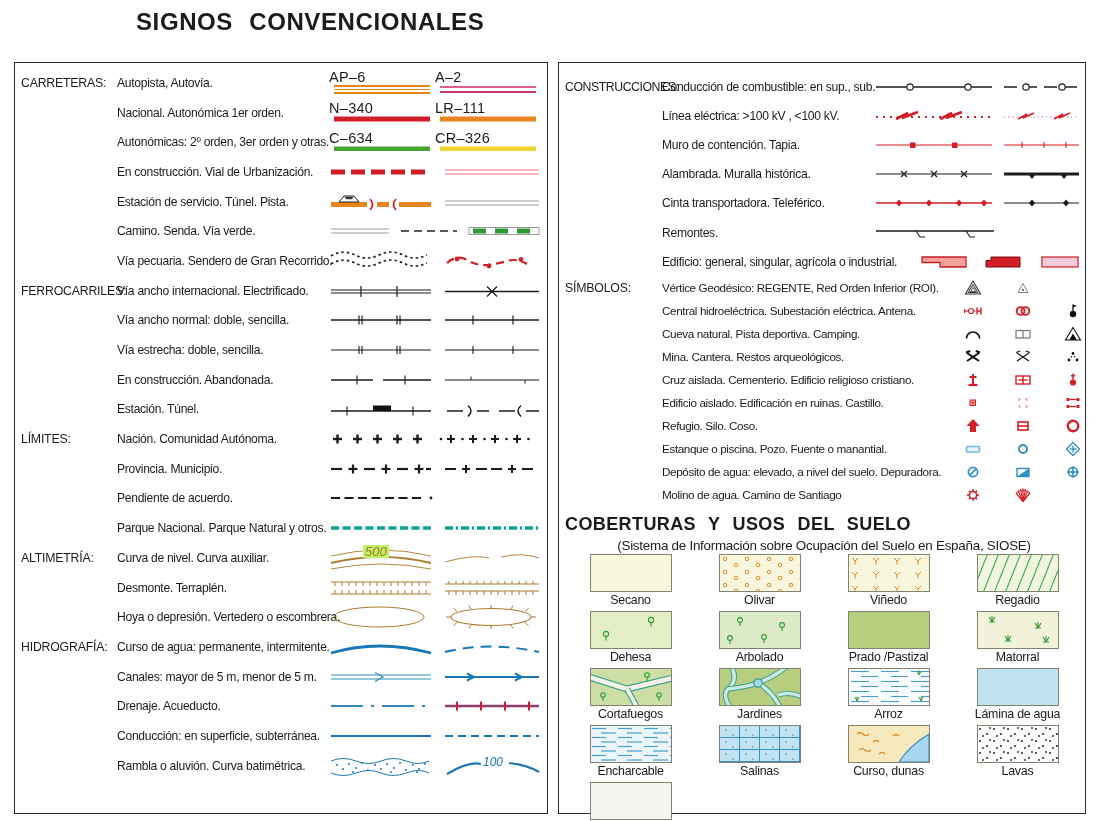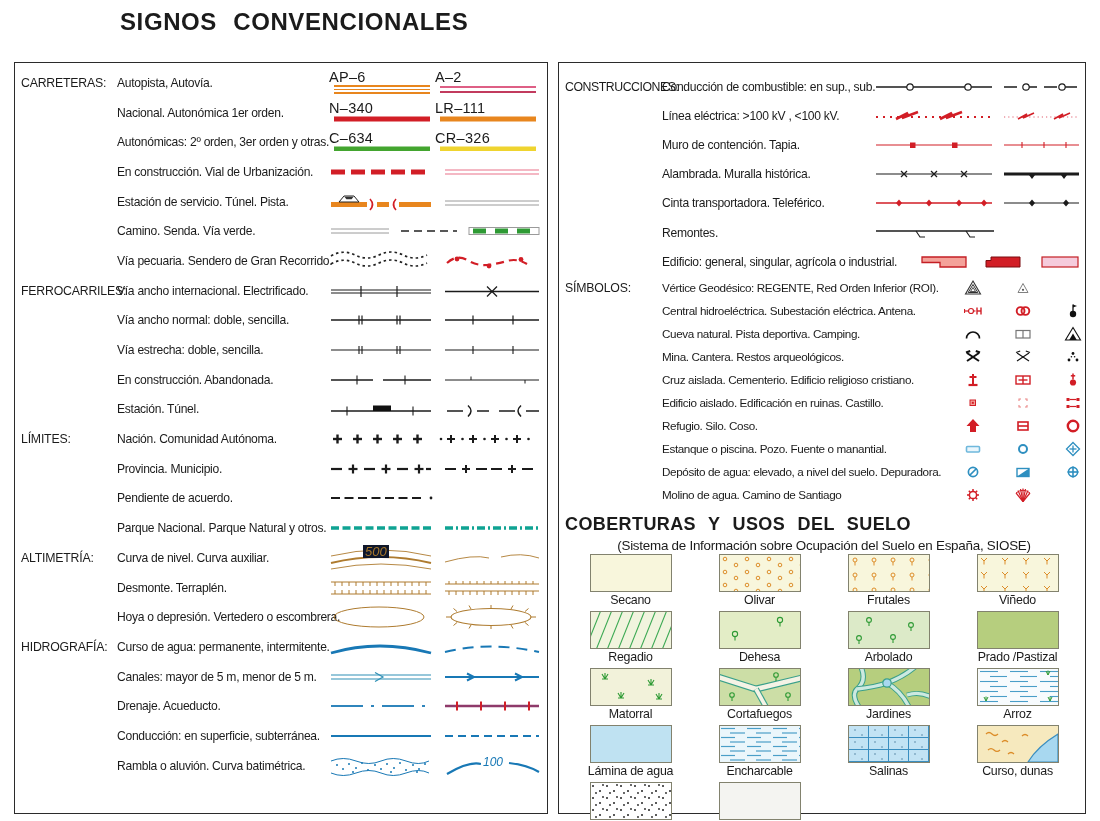--- a/index.html
+++ b/index.html
@@ -1,17 +1,17 @@
 <!DOCTYPE html>
 <html><head>
 <meta charset="utf-8">
 <style>
   html,body{margin:0;padding:0}
   body{width:1100px;height:821px;background:#fff;font-family:"Liberation Sans",sans-serif;color:#1b1b1b;position:relative;overflow:hidden}
-  .title{position:absolute;left:120px;top:8px;font-size:24px;font-weight:700;letter-spacing:.6px;word-spacing:9px}
+  .title{position:absolute;left:136px;top:8px;font-size:24px;font-weight:700;letter-spacing:.6px;word-spacing:9px}
   .panel{position:absolute;top:62px;height:752px;border:1.6px solid #2b2b2b;background:#fff;box-sizing:border-box}
   #lp{left:14px;width:534px;padding:5px 2px 12px 6px}
   #rp{left:558px;width:528px;padding:9px 2px 0 6px}
   .lrow{display:flex;align-items:center;height:29.7px}
   .cat{width:96px;font-size:12.3px;letter-spacing:-.2px;flex:none;font-weight:400}
   .lbl{width:212px;font-size:12.1px;letter-spacing:-.28px;white-space:nowrap;flex:none}
   .sym{flex:1;position:relative;display:flex;align-items:center;min-width:0}
   .half{width:106px;text-align:left}
   .badge{font-size:14.5px;letter-spacing:.3px;line-height:13px}
   .half svg{margin:0 auto;display:block}
@@ -20,21 +20,21 @@
   .srow{display:flex;align-items:center;height:23px}
   .srow .lbl{width:280px;font-size:11.7px;letter-spacing:-.38px}
   .icons{flex:1;display:flex;justify-content:space-between;padding:0 8px 0 6px}
   .islot{width:50px;display:flex;justify-content:center}
   .cobt{text-align:left;font-size:18px;font-weight:700;letter-spacing:.4px;word-spacing:7px;margin-top:8px}
   .cobs{text-align:center;font-size:13.4px;letter-spacing:-.25px;margin-top:3px}
   .grid{display:grid;grid-template-columns:repeat(4,1fr);gap:4px 6px;margin-top:1px;padding:0 4px}
   .cell{text-align:center}
   .sw{display:block;margin:0 auto;border:1px solid #82826e}
   .cname{font-size:12.4px;letter-spacing:-.25px;white-space:nowrap;margin-top:1px}
-  .cnum{position:absolute;font-style:italic;color:#A5762B;font-size:13px;background:#0f172a;padding:0 2px;left:34px;top:0;line-height:13px}
+  .cnum{position:absolute;font-style:italic;color:#A5762B;font-size:13px;background:#bef264;padding:0 2px;left:34px;top:0;line-height:13px}
   .bnum{position:absolute;font-style:italic;color:#1878B5;font-size:12px;background:#fff;padding:0 2px;left:152px;top:2px;line-height:12px}
 </style>
 </head>
 <body>
 
 <div class="title">SIGNOS  CONVENCIONALES</div>
 
 <div id="lp" class="panel">
 
   <div class="lrow">
@@ -983,33 +983,20 @@
             </pattern>
           </defs>
           <rect width="80" height="36" fill="#F8F6DC"></rect>
           <rect width="80" height="36" fill="url(#pOli)"></rect>
         </svg>
       <div class="cname">Olivar</div>
     </div>
     <div class="cell">
       <svg class="sw" width="80" height="36">
           <defs>
-            <pattern id="pFru" width="19" height="15" patternUnits="userSpaceOnUse">
-              <circle cx="6" cy="5" r="2" stroke="#DC8C28" fill="none" stroke-width="1"></circle>
-              <line x1="6" y1="7" x2="6" y2="10.5" stroke="#DC8C28" stroke-width="1"></line>
-            </pattern>
-          </defs>
-          <rect width="80" height="36" fill="#F8F6DC"></rect>
-          <rect width="80" height="36" fill="url(#pFru)"></rect>
-        </svg>
-      <div class="cname">Frutales</div>
-    </div>
-    <div class="cell">
-      <svg class="sw" width="80" height="36">
-          <defs>
             <pattern id="pVin" width="21" height="14" patternUnits="userSpaceOnUse">
               <g stroke="#DC8C28" stroke-width="1" fill="none">
                 <line x1="6" y1="6" x2="3" y2="3"></line>
                 <line x1="6" y1="6" x2="9" y2="3"></line>
                 <line x1="6" y1="6" x2="6" y2="9.5"></line>
               </g>
             </pattern>
           </defs>
           <rect width="80" height="36" fill="#F8F6DC"></rect>
           <rect width="80" height="36" fill="url(#pVin)"></rect>

